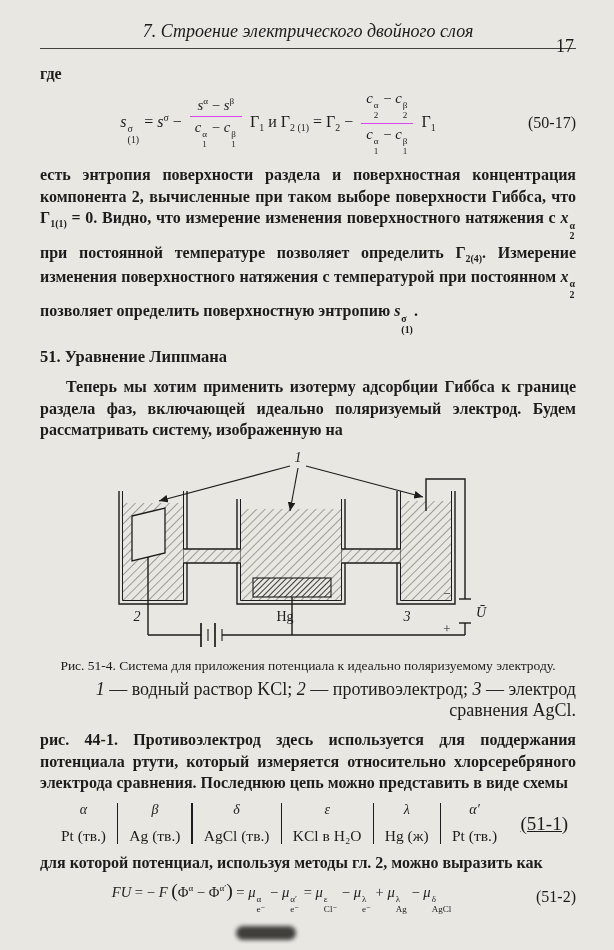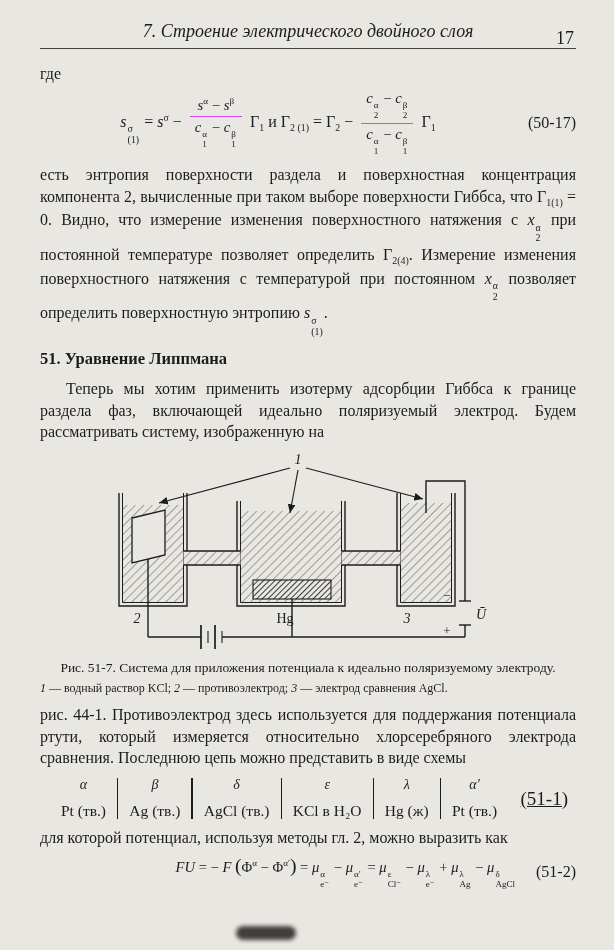--- a/index.html
+++ b/index.html
@@ -1,43 +1,43 @@
 <!DOCTYPE html>
 <html><head>
 <meta charset="utf-8">
 <style>
   *{box-sizing:border-box;margin:0;padding:0;}
   html,body{width:614px;height:950px;}
   body{background:#e9e7e2;font-family:"Liberation Serif","DejaVu Serif",serif;color:#1c1c1c;position:relative;overflow:hidden;}
   .page{padding:20px 38px 0 40px;}
   .header{position:relative;text-align:center;font-size:18px;line-height:1.25;}
   .chapter{font-style:italic;}
-  .pagenum{position:absolute;right:2px;top:7px;font-style:normal;}
+  .pagenum{position:absolute;right:2px;top:15px;font-style:normal;}
   .rule{border-bottom:1px solid #44423e;margin:5px 0 14px;}
-  .body-text{font-size:16px;line-height:1.34;text-align:justify;}
+  .body-text{font-size:16px;line-height:1.34;text-align:justify;font-weight:bold;}
   .where{text-align:left;margin-bottom:2px;}
   .indent{text-indent:26px;}
   .eq{position:relative;display:flex;justify-content:center;align-items:center;font-size:16px;margin:6px 0 8px;padding-right:60px;}
   .eq .eqnum{position:absolute;right:0;top:50%;transform:translateY(-50%);font-size:16px;}
-  .eq-left{justify-content:flex-end;padding-left:8px;font-size:14.6px;}
+  .eq-left{justify-content:center;padding-left:8px;font-size:14.6px;}
   sup,sub{font-size:0.62em;}
   .ss{display:inline-flex;flex-direction:column;align-items:flex-start;font-size:0.62em;line-height:1.08;vertical-align:-0.55em;margin:0 1px;}
   .ss span{display:block;}
   .frac{display:inline-block;vertical-align:middle;text-align:center;font-size:0.92em;margin:0 4px;}
   .frac .num{display:block;border-bottom:1px solid #d946ef;padding:0 5px 2px;}
   .frac .den{display:block;padding:2px 5px 0;}
   .bigp{font-size:1.35em;}
   .section-heading{font-size:16.5px;font-weight:bold;margin:12px 0 9px;}
   .figure{display:flex;justify-content:center;margin:8px 0 0;}
   .figure svg{display:block;}
   .figure text{font-size:14px;fill:#1c1c1c;font-family:"Liberation Serif","DejaVu Serif",serif;}
   .figure .it{font-style:italic;}
   .figure .sm{font-size:13px;}
   .caption{text-align:center;font-size:13.5px;line-height:1.3;max-width:500px;margin:2px auto 0;}
-  .legend{text-align:left;font-size:12px;margin:5px 0 8px;}
+  .legend{text-align:right;font-size:18px;margin:5px 0 8px;}
   .scheme{display:flex;justify-content:center;align-items:stretch;position:relative;margin:10px 0 8px;padding-right:58px;}
   .phase{display:flex;flex-direction:column;align-items:center;justify-content:space-between;padding:0 11px;}
   .phase .greek{font-style:italic;font-size:14px;line-height:1;}
   .phase .plabel{font-size:15.5px;line-height:1;padding-top:11px;white-space:nowrap;}
   .pdiv{width:1.3px;background:#1c1c1c;}
   .scheme .eqnum{position:absolute;right:8px;top:50%;transform:translateY(-50%);font-size:19px;text-decoration:underline;}
   .artifact{position:absolute;left:236px;top:926px;width:60px;height:14px;background:#2f2d2a;border-radius:7px;filter:blur(2px);opacity:.9;}
 </style>
 </head>
 <body>
@@ -161,21 +161,21 @@
       <text x="211" y="13" text-anchor="middle" class="it">1</text>
       <text x="50" y="172" text-anchor="middle" class="it">2</text>
       <text x="320" y="172" text-anchor="middle" class="it">3</text>
       <text x="198" y="172" text-anchor="middle">Hg</text>
       <text x="360" y="149" text-anchor="middle" class="sm">−</text>
       <text x="394" y="168" text-anchor="middle" class="it">Ū</text>
       <text x="360" y="184" text-anchor="middle" class="sm">+</text>
     </svg>
   </div>
 
-  <div class="caption">Рис. 51-7. Система для приложения потенциала к идеально поляризуемому электроду.</div>
+  <div class="caption">Рис. 51-4. Система для приложения потенциала к идеально поляризуемому электроду.</div>
   <div class="legend"><i>1</i> — водный раствор KCl; <i>2</i> — противоэлектрод; <i>3</i> — электрод сравнения AgCl.</div>
 
   <p class="body-text">рис. 44-1. Противоэлектрод здесь используется для поддержания потенциала ртути, который измеряется относительно хлорсеребряного электрода сравнения. Последнюю цепь можно представить в виде схемы</p>
 
   <div class="scheme">
     <div class="phase">
       <span class="greek">α</span>
       <span class="plabel">Pt (тв.)</span>
     </div>
     <div class="pdiv"></div>

